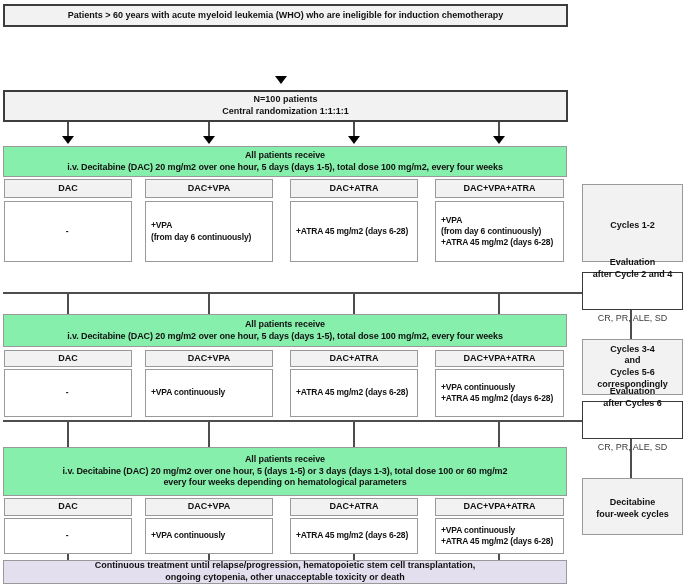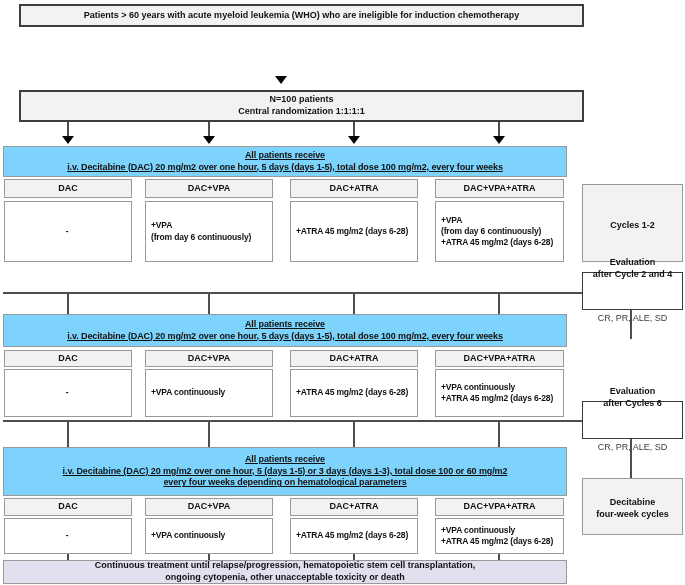--- a/index.html
+++ b/index.html
@@ -7,24 +7,24 @@
     position:relative;width:685px;height:585px;background:#ffffff;
     font-family:"Liberation Sans", sans-serif;color:#111;overflow:hidden;
   }
   .box{
     position:absolute;box-sizing:border-box;display:flex;flex-direction:column;
     align-items:center;justify-content:center;text-align:center;
     font-weight:bold;font-size:9px;line-height:1.3;
   }
   .pre{white-space:pre-line;}
   .fill-gray{background:#f2f2f2;}
-  .fill-green{background:#7dd3fc;text-decoration:underline;}
+  .fill-green{background:#86efac;}
   .fill-purple{background:#e3dfee;}
   .fill-white{background:#ffffff;}
-  .b-strong{border:2px solid #3d3d3d;margin-left:16px;}
+  .b-strong{border:2px solid #3d3d3d;}
   .b-mid{border:1px solid #4a4a4a;}
   .b-light{border:1px solid #999999;}
   .b-eval{border:1.5px solid #3a3a3a;}
   .cell{justify-content:center;align-items:flex-start;text-align:left;
         padding-left:5px;padding-right:2px;font-size:8.5px;letter-spacing:-0.15px;}
   .cell-center{align-items:center;padding-left:0;text-align:center;}
   .top-align{justify-content:center;padding-top:5px;}
   .banner{letter-spacing:-0.1px;}
   .criteria{font-weight:normal;color:#3c3c3c;margin-top:32px;}
   .vline{position:absolute;width:2px;background:#4d4d4d;}
@@ -185,20 +185,26 @@
   </div>
 
   <div class="box fill-white b-eval" style="left:582px;top:272px;width:101px;height:38px">
     <div class="pre">Evaluation
 after Cycle 2 and 4</div>
     <div class="criteria">CR, PR, ALE, SD</div>
   </div>
 
   <div class="vline" style="left:630px;top:310px;height:29px"></div>
 
+  <div class="box fill-gray b-light" style="left:582px;top:339px;width:101px;height:56px">
+    <div class="pre">Cycles 3-4
+and
+Cycles 5-6
+correspondingly</div>
+  </div>
 
   <div class="box fill-white b-eval" style="left:582px;top:401px;width:101px;height:38px">
     <div class="pre">Evaluation
 after Cycles 6</div>
     <div class="criteria">CR, PR, ALE, SD</div>
   </div>
 
   <div class="vline" style="left:630px;top:439px;height:39px"></div>
 
   <div class="box fill-gray b-light top-align" style="left:582px;top:478px;width:101px;height:57px">

